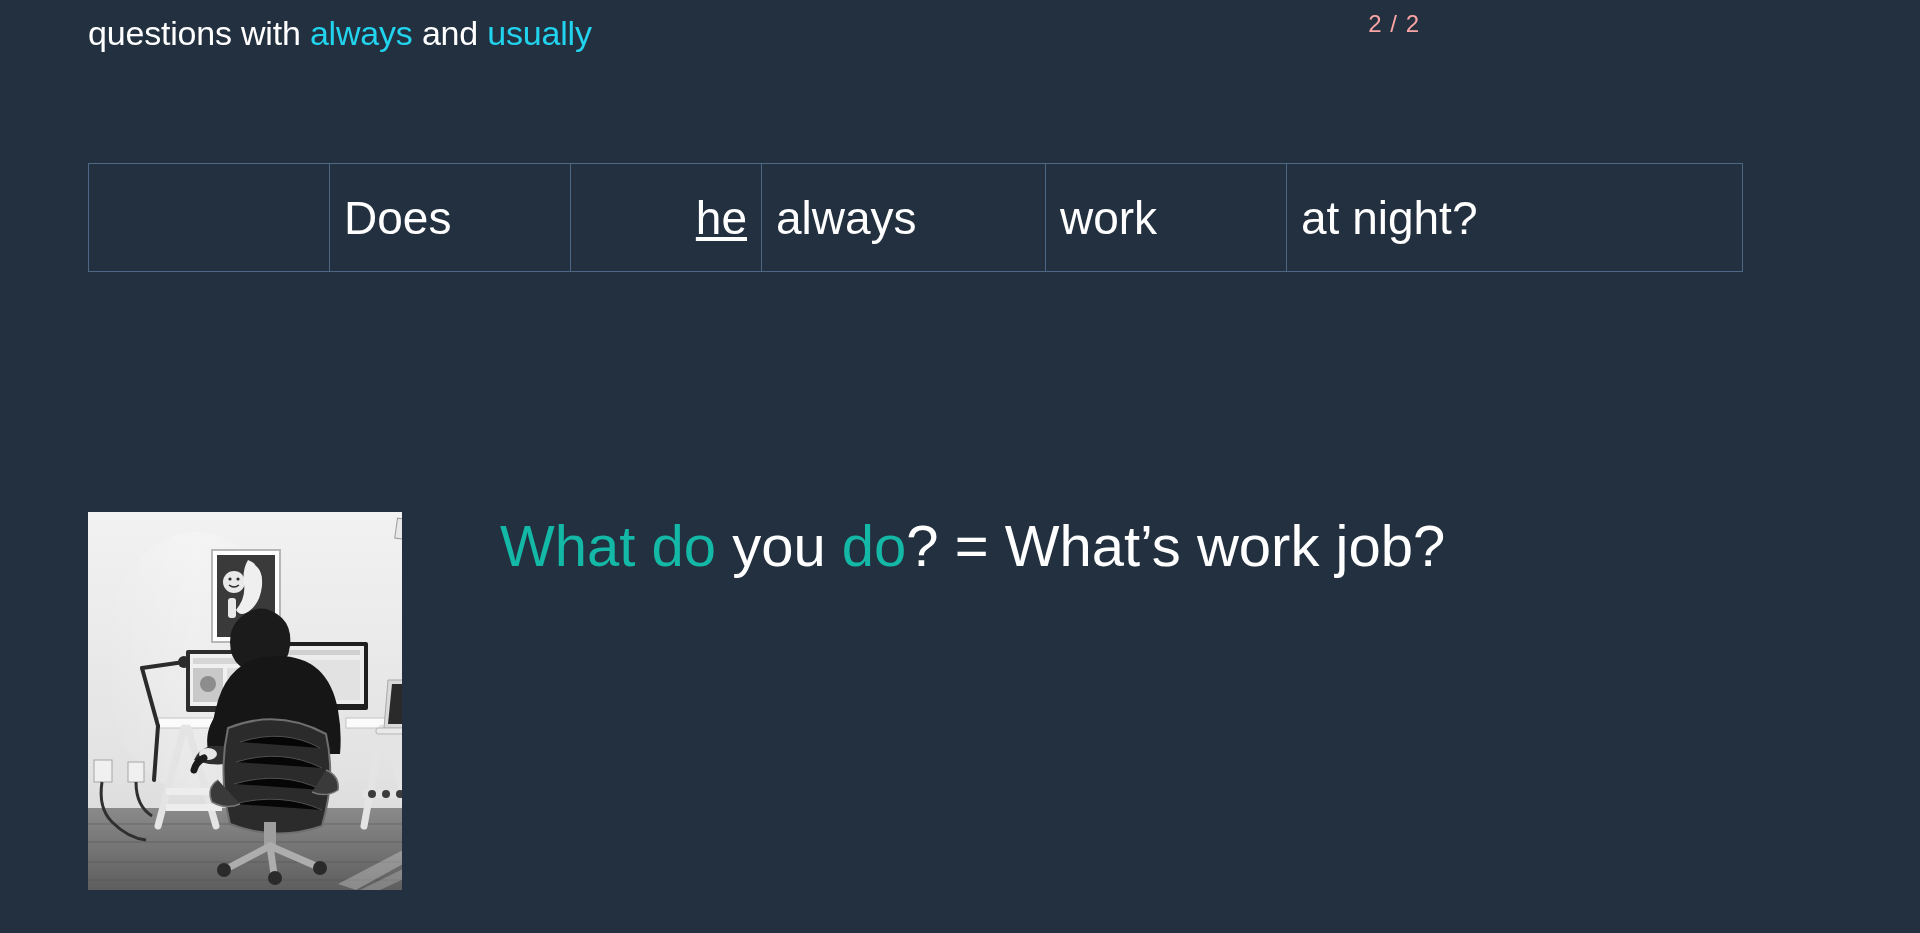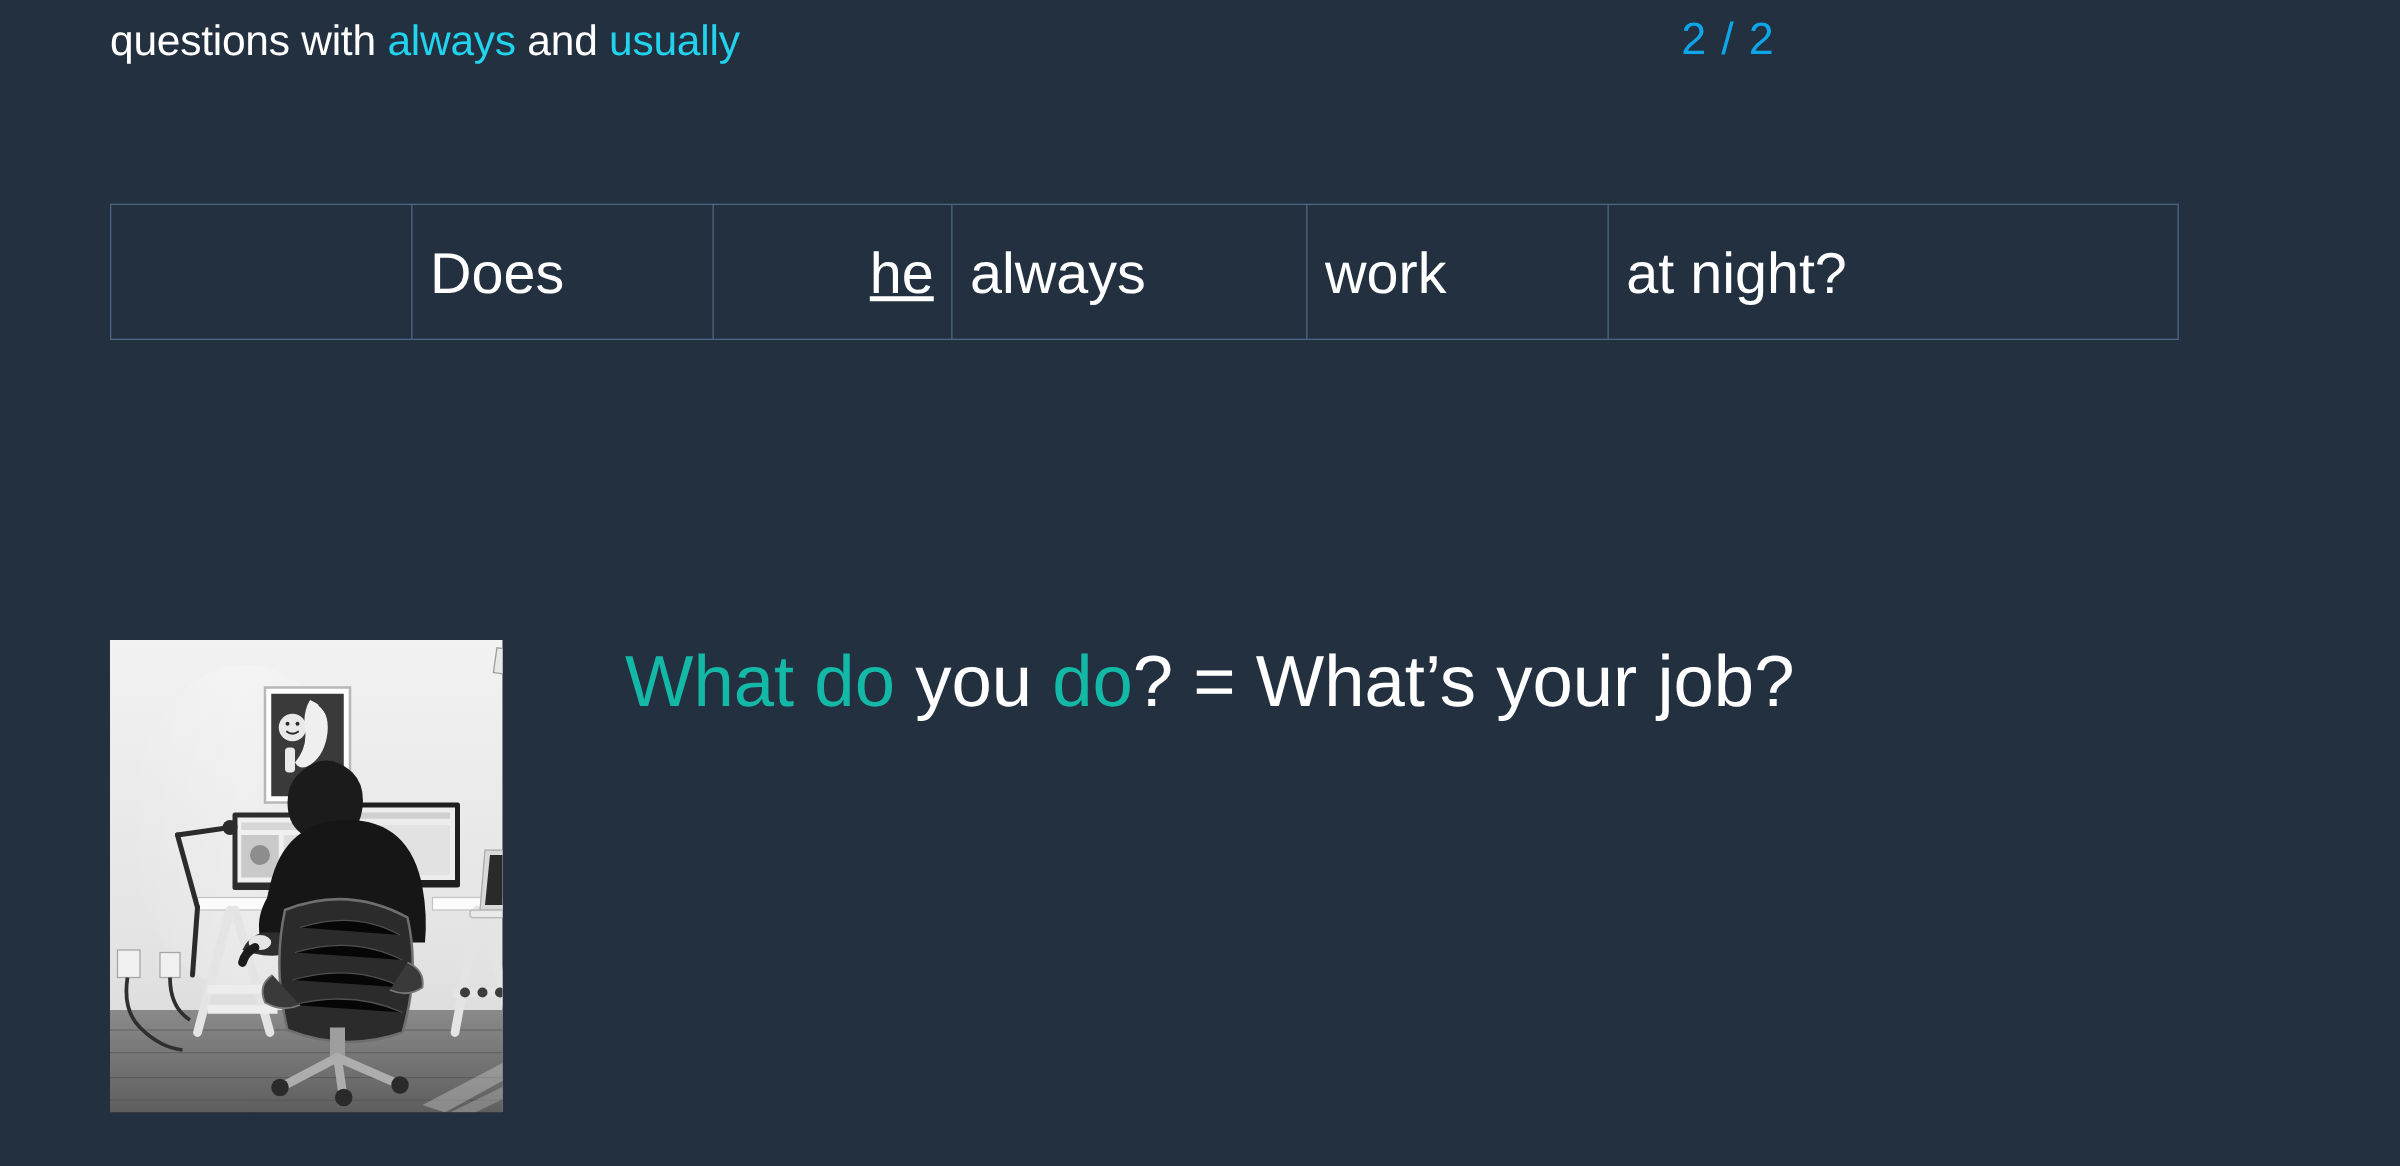--- a/index.html
+++ b/index.html
@@ -24,22 +24,22 @@
     color: #ffffff;
     white-space: nowrap;
     letter-spacing: -0.2px;
   }
   .slide-title .hl-cyan { color: #22d3ee; }
 
   .page-indicator {
     position: absolute;
     right: 500px;
     top: 10px;
-    font-size: 36px;
-    color: #0ea5e9;
+    font-size: 24px;
+    color: #fca5a5;
     letter-spacing: 1px;
     white-space: nowrap;
   }
 
   
   .pattern-table {
     position: absolute;
     left: 88px;
     top: 163px;
     width: 1480px;
@@ -240,15 +240,15 @@
     <text x="348" y="342" fill="#f0f0f0" font-family="Liberation Sans, sans-serif" font-size="15" font-weight="bold">ne</text>
 
     <g opacity="0.55">
       <path d="M250 372 L330 330 L344 336 L268 378 Z" fill="#ffffff" opacity="0.5"></path>
       <path d="M272 378 L350 340 L360 346 L292 378 Z" fill="#ffffff" opacity="0.4"></path>
     </g>
   </svg>
 </div>
 
 <div class="body-block">
-  <div class="body-line" id="example-line-1"><span class="c-amber">What do </span><span class="c-white">you </span><span class="c-amber">do</span><span class="c-white">? = What’s your job?</span></div>
+  <div class="body-line" id="example-line-1"><span class="c-amber">What do </span><span class="c-white">you </span><span class="c-amber">do</span><span class="c-white">? = What’s work job?</span></div>
   <div class="line-gap"></div>
 </div>
 
 </body></html>

